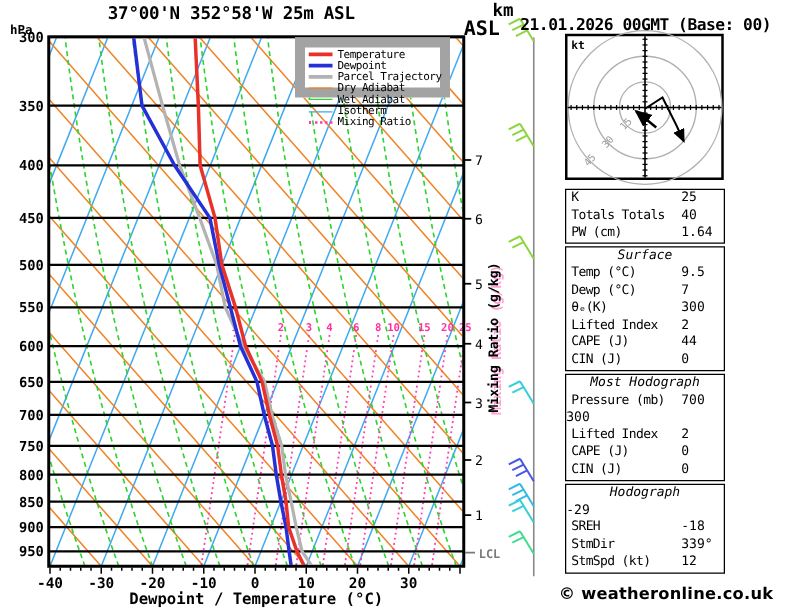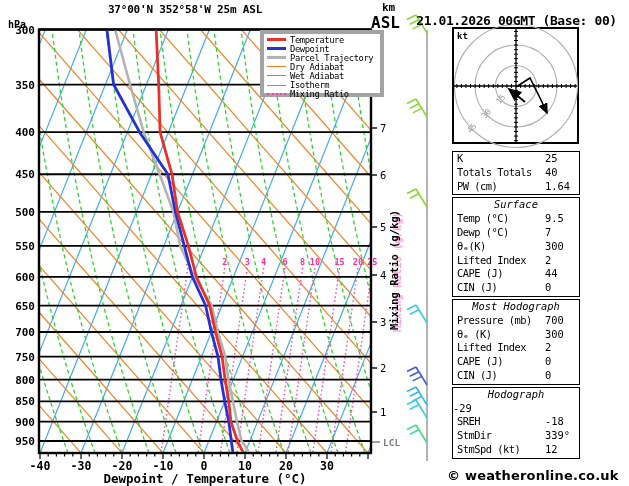--- a/index.html
+++ b/index.html
@@ -1,22 +1,22 @@
 <!DOCTYPE html>
 <html><head>
 <meta charset="utf-8">
 <style>
   html,body{margin:0;padding:0;background:#fff;}
   .root{position:relative;width:629px;height:486px;background:#fff;overflow:hidden;
         font-family:"DejaVu Sans Mono","DejaVu Sans",monospace;color:#000;}
   .abs{position:absolute;}
   .hdr{font-weight:bold;}
   #chart-svg{position:absolute;left:0;top:0;}
-  .legend{position:absolute;left:260px;top:30px;width:124px;height:67px;
-          border:4px solid #a3a3a3;background:#fff;padding:1px 0 0 3px;box-sizing:border-box;}
+  .legend{position:absolute;left:236px;top:30px;width:124px;height:48px;
+          border:8px solid #a3a3a3;background:#fff;padding:1px 0 0 3px;box-sizing:border-box;}
   .lg-row{display:flex;align-items:center;height:9.1px;}
   .lg-smp{display:inline-block;width:19px;margin-right:4px;flex:0 0 19px;}
   .lg-lab{font-size:8.8px;letter-spacing:-0.4px;white-space:nowrap;}
   .stats{position:absolute;left:452px;top:151px;width:128px;box-sizing:border-box;}
   .sec{border:1.6px solid #000;background:#fff;margin-bottom:2px;padding:0 0 1px 0;}
   .sec-title{text-align:center;font-size:10.4px;height:13.8px;line-height:13.8px;font-style:italic;}
   .s-row{display:flex;font-size:10.4px;height:13.8px;line-height:13.8px;}
   .s-lab{padding-left:4px;flex:1;white-space:nowrap;letter-spacing:-0.5px;}
   .s-val{width:34px;flex:0 0 34px;white-space:nowrap;}
   .wm{position:absolute;left:447px;top:468px;font-family:"DejaVu Sans",sans-serif;
@@ -345,22 +345,22 @@
         <line x1="514" y1="31.400000000000006" x2="518" y2="31.400000000000006" stroke="#000" stroke-width="1"></line>
         <line x1="575.15" y1="84" x2="575.15" y2="88" stroke="#000" stroke-width="1"></line>
         <line x1="456.85" y1="84" x2="456.85" y2="88" stroke="#000" stroke-width="1"></line>
         <text x="457" y="39" font-size="9" font-weight="bold">kt</text>
         <polyline points="516,87 530,78 536,90 541,100 547,113" fill="none" stroke="#000" stroke-width="1.6" marker-end="url(#ah)"></polyline>
         <line x1="525" y1="102" x2="509" y2="89" stroke="#000" stroke-width="2" marker-end="url(#ah)"></line>
       </g>
     </svg>
 
   <div class="abs hdr" style="left:8px;top:19px;font-size:10px;">hPa</div>
-  <div class="abs hdr" style="left:30px;top:3px;width:310px;text-align:center;font-size:11px;letter-spacing:-0.2px;">37°00'N 352°58'W 25m ASL</div>
-  <div class="abs hdr" style="left:382px;top:1px;font-size:11px;">km</div>
+  <div class="abs hdr" style="left:30px;top:3px;width:310px;text-align:center;font-size:14px;letter-spacing:-0.2px;">37°00'N 352°58'W 25m ASL</div>
+  <div class="abs hdr" style="left:394px;top:1px;font-size:14px;">km</div>
   <div class="abs hdr" style="left:371px;top:13px;font-size:16px;">ASL</div>
   <div class="abs hdr" style="left:404px;top:13px;width:225px;text-align:center;font-size:13px;letter-spacing:-0.4px;white-space:nowrap;">21.01.2026 00GMT (Base: 00)</div>
 
   <div class="legend" id="legend-box">
       <div class="lg-row">
         <span class="lg-smp" style="border-top: 3px solid rgb(232, 49, 42);"></span>
         <span class="lg-lab">Temperature</span>
       </div>
       <div class="lg-row">
         <span class="lg-smp" style="border-top: 3px solid rgb(37, 49, 214);"></span>
@@ -430,21 +430,20 @@
           <span class="s-val">0</span>
         </div>
       </div>
       <div class="sec">
         <div class="sec-title">Most Hodograph</div>
         <div class="s-row">
           <span class="s-lab">Pressure (mb)</span>
           <span class="s-val">700</span>
         </div>
         <div class="s-row">
-          <span class="s-lab">θₑ (K)</span>
           <span class="s-val">300</span>
         </div>
         <div class="s-row">
           <span class="s-lab">Lifted Index</span>
           <span class="s-val">2</span>
         </div>
         <div class="s-row">
           <span class="s-lab">CAPE (J)</span>
           <span class="s-val">0</span>
         </div>

